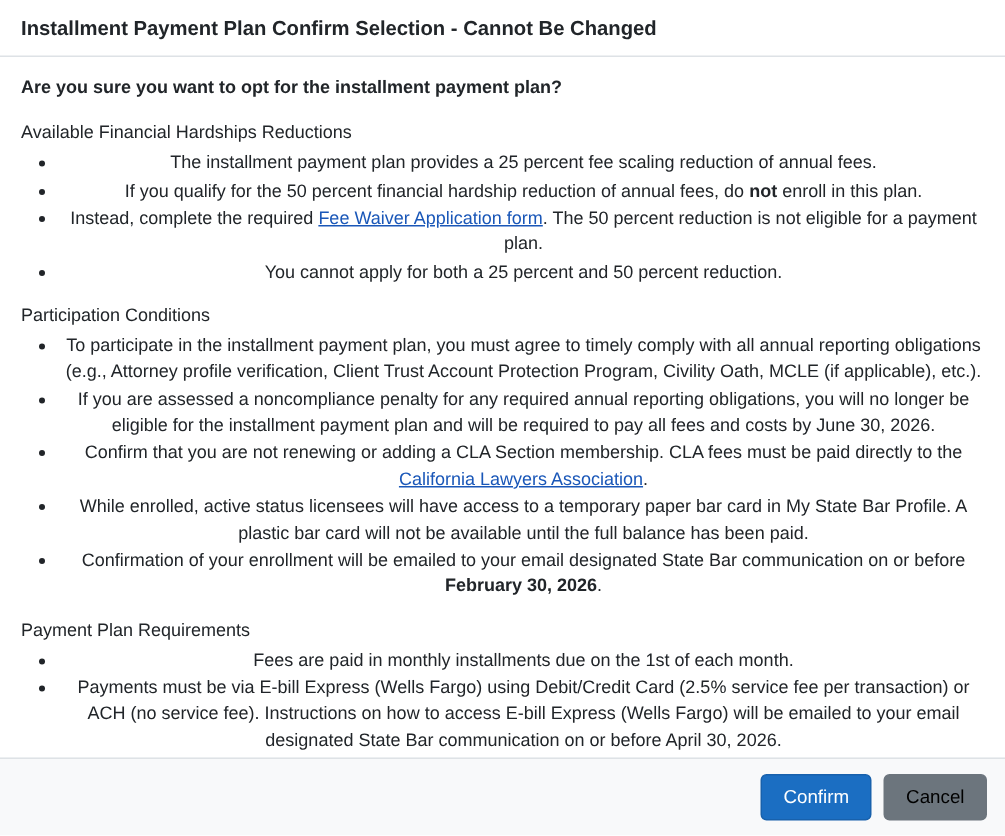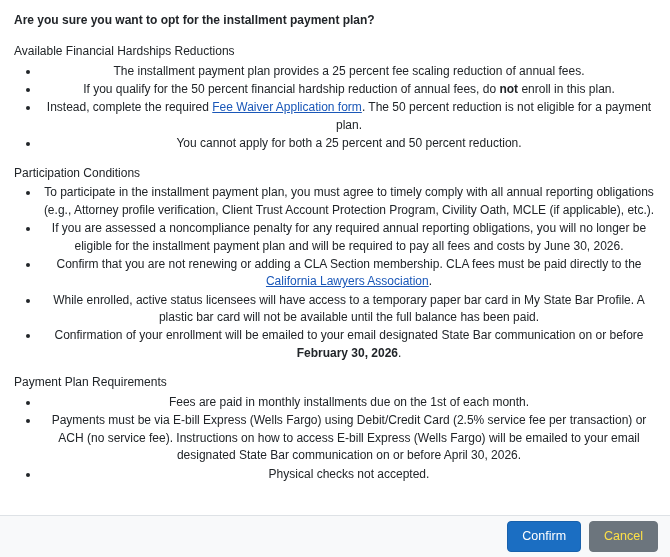--- a/index.html
+++ b/index.html
@@ -74,49 +74,52 @@
   }
   .dialog-footer {
     flex: none;
     border-top: 1px solid #dee2e6;
     background: #f8f9fa;
     padding: 9px 12px;
     display: flex;
     justify-content: flex-end;
     align-items: center;
     gap: 8px;
-    height: 42px;
+    height: 52px;
     box-sizing: border-box;
   }
   .btn {
     font-family: "Liberation Sans", sans-serif;
     font-size: 12.5px;
     line-height: 1.4;
     padding: 6px 14px;
     border-radius: 4px;
     border: 1px solid transparent;
     cursor: pointer;
   }
   .btn-primary {
     background: #1b6ec2;
     border-color: #1861ac;
     color: #ffffff;
   }
   .btn-secondary {
     background: #6c757d;
     border-color: #6c757d;
-    color: #fde047;
+    color: #000000;
   }
   .footer-spacer { flex: 1 1 auto; }
 </style>
 </head>
 <body>
 
 <div class="dialog">
 
+  <div class="dialog-header">
+    <div class="dialog-title">Installment Payment Plan Confirm Selection - Cannot Be Changed</div>
+  </div>
 
   <div class="dialog-body">
     <p class="lead">Are you sure you want to opt for the installment payment plan?</p>
     <div>
         <div class="section-heading">Available Financial Hardships Reductions</div>
         <ul class="bullets">
           <li><span>The installment payment plan provides a 25 percent fee scaling reduction of annual fees.</span></li>
           <li><span>If you qualify for the 50 percent financial hardship reduction of annual fees, do </span><span class="bold">not</span><span> enroll in this plan.</span></li>
           <li><span>Instead, complete the required </span><a class="link">Fee Waiver Application form</a><span>. The 50 percent reduction is not eligible for a payment plan.</span></li>
           <li><span>You cannot apply for both a 25 percent and 50 percent reduction.</span></li>

